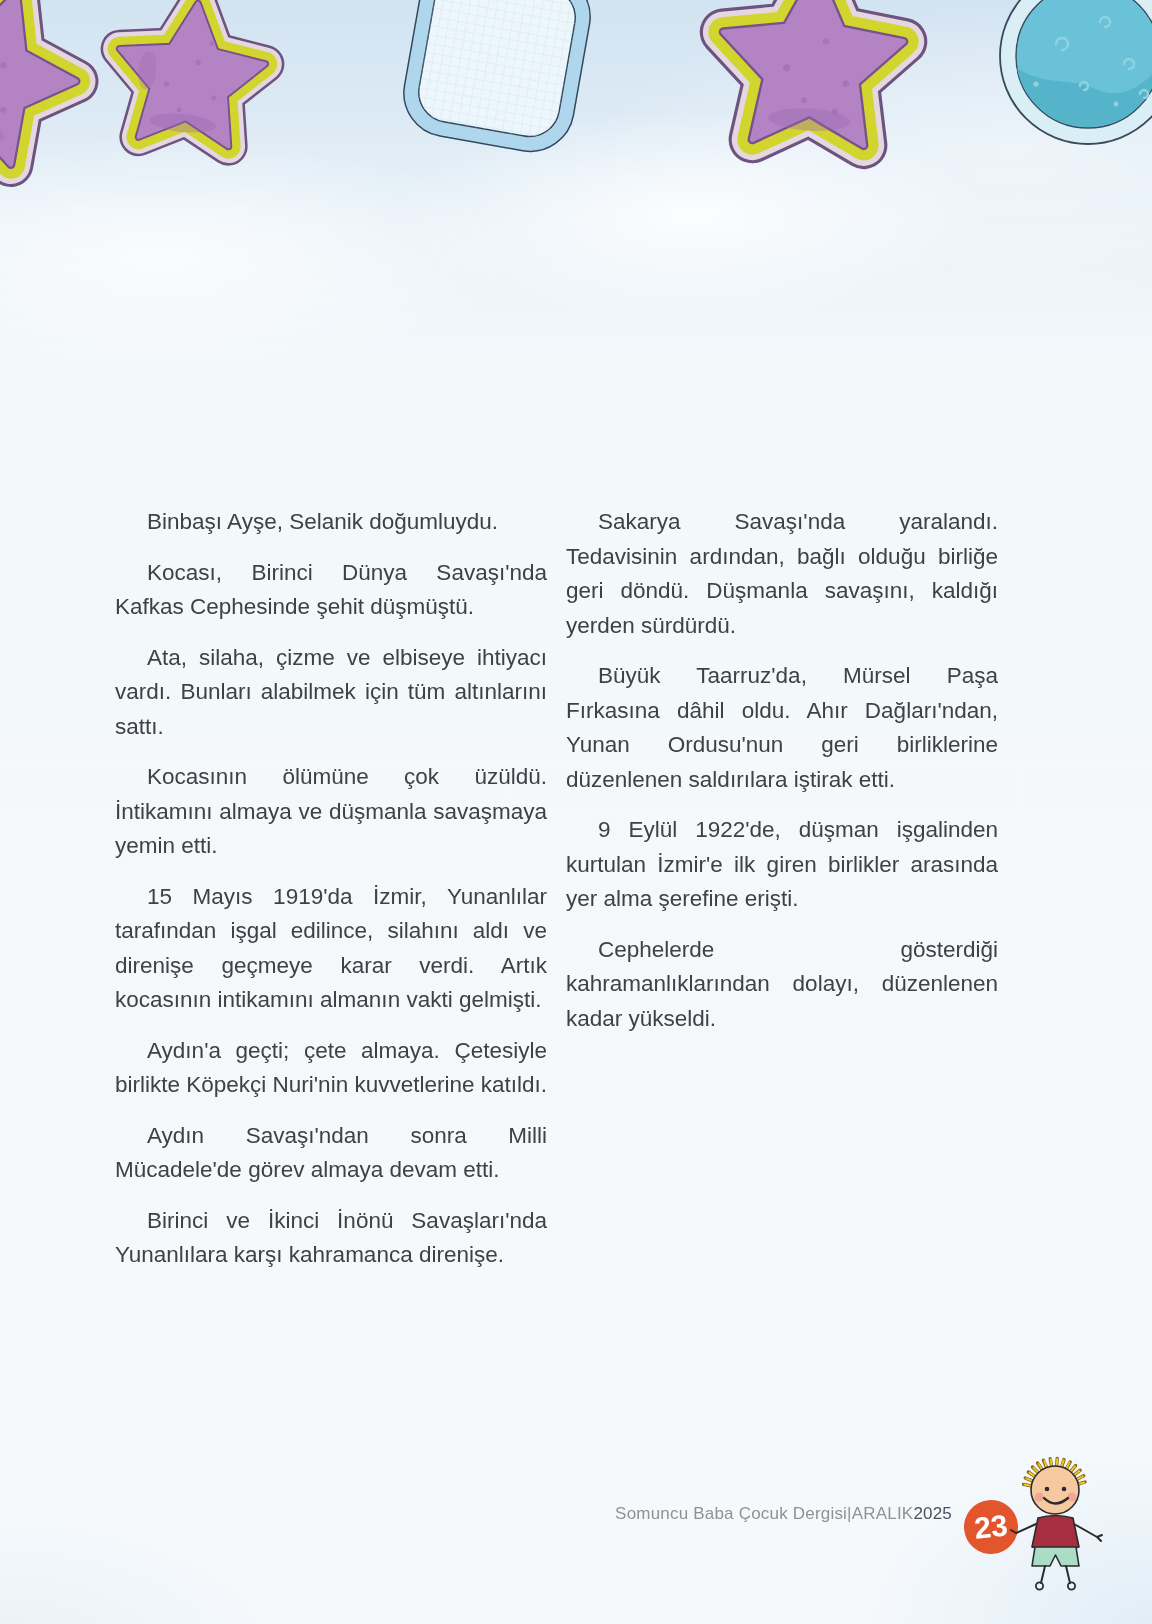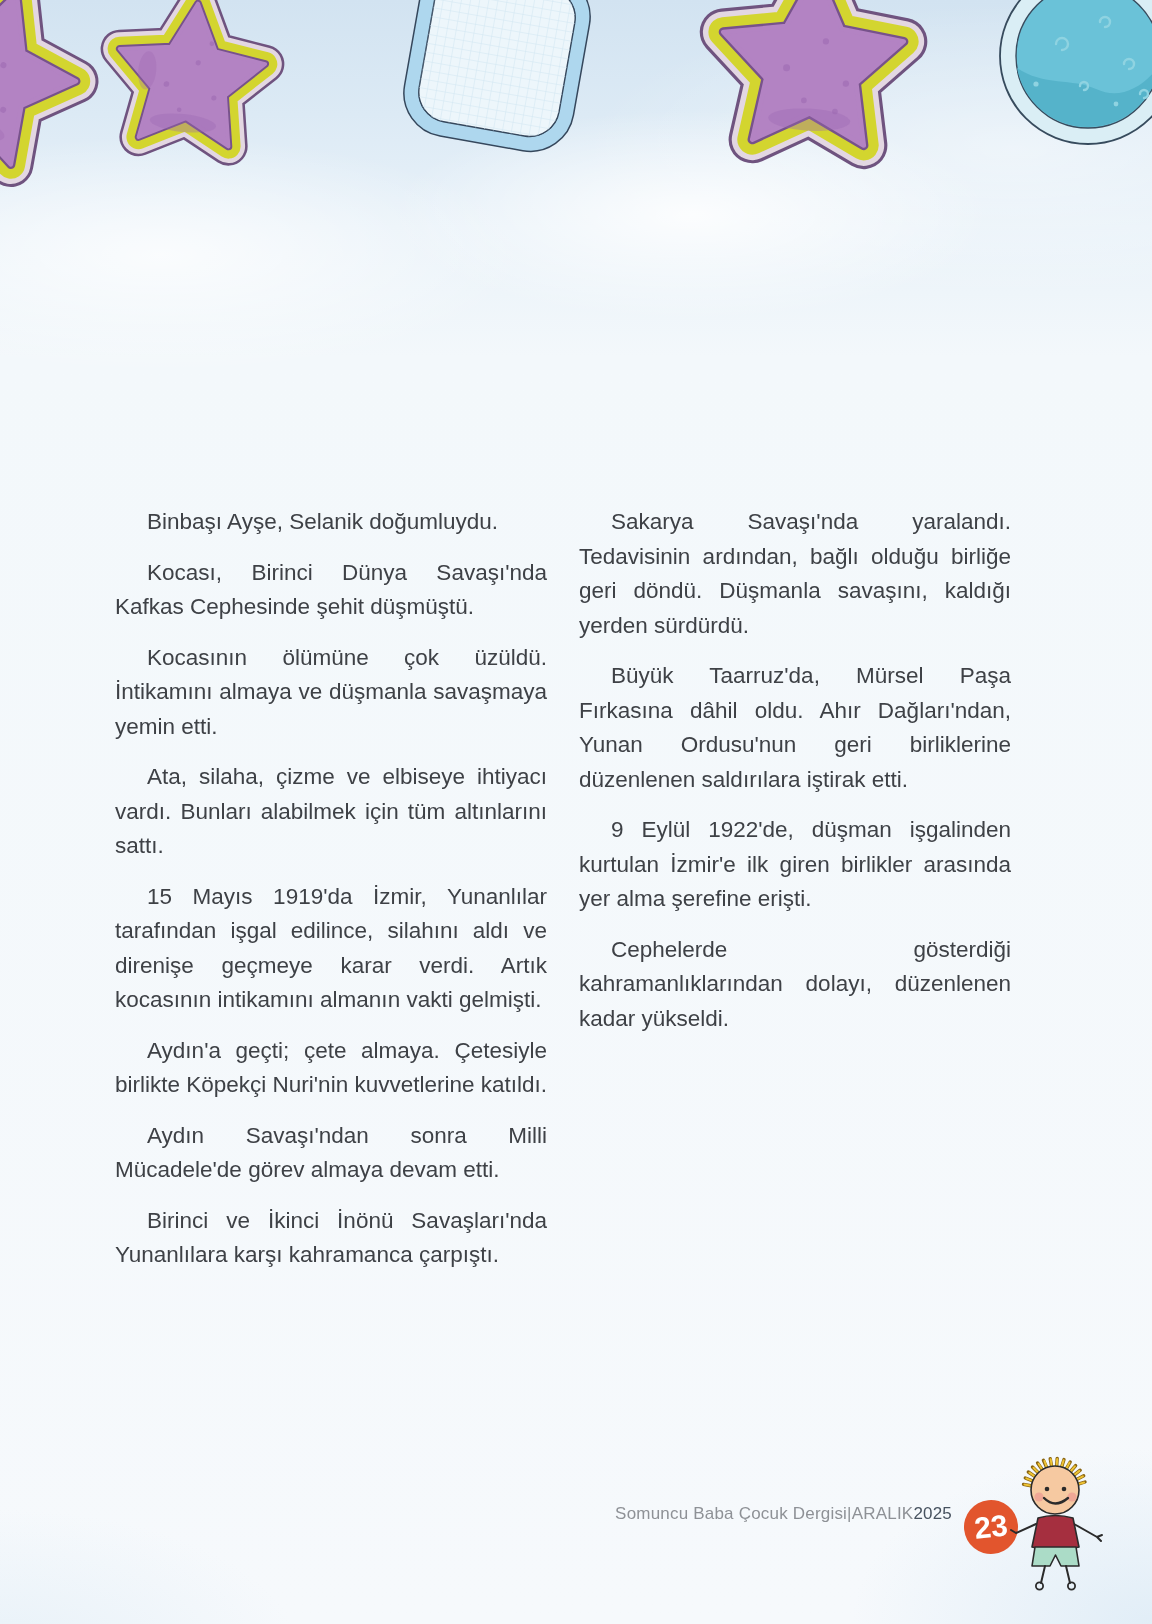--- a/index.html
+++ b/index.html
@@ -14,21 +14,21 @@
       radial-gradient(430px 150px at 60% 215px, rgba(255,255,255,.85), rgba(255,255,255,0) 70%),
       radial-gradient(520px 170px at 14% 255px, rgba(255,255,255,.75), rgba(255,255,255,0) 70%),
       radial-gradient(620px 210px at 88% 150px, rgba(255,255,255,.45), rgba(255,255,255,0) 70%),
       radial-gradient(430px 250px at 100% 100%, rgba(208,228,243,.55), rgba(208,228,243,0) 70%),
       radial-gradient(430px 210px at 0% 102%, rgba(214,232,244,.45), rgba(214,232,244,0) 70%),
       linear-gradient(180deg,#d2e3f1 0%,#dceaf5 7%,#e9f2f9 14%,#f3f8fb 22%,#f6f9fc 100%);
   }
   .deco{position:absolute;left:0;top:0;width:1152px;height:210px;display:block;}
   .article{
     position:absolute;left:115px;top:505px;width:897px;
-    display:flex;gap:32px;
+    display:flex;gap:19px;
   }
   .col{width:432px;}
   .col p{
     margin:0 0 16px 0;
     font-size:22.5px;line-height:34.5px;color:#3e4146;
     text-align:justify;text-indent:32px;
   }
   .footer-line{
     position:absolute;right:200px;top:1504px;
     font-size:17px;color:#8e9196;letter-spacing:.2px;
@@ -119,26 +119,26 @@
     </g>
     <circle cx="-52" cy="28" r="2.6" fill="#8fd3e1"></circle>
     <circle cx="28" cy="48" r="2.4" fill="#8fd3e1"></circle>
   </g>
 </svg>
 
 <main class="article">
   <section class="col">
     <p>Binbaşı Ayşe, Selanik doğumluydu.</p>
     <p>Kocası, Birinci Dünya Savaşı'nda Kafkas Cephesinde şehit düşmüştü.</p>
+    <p>Ata, silaha, çizme ve elbiseye ihtiyacı vardı. Bunları alabilmek için tüm altınlarını sattı.</p>
     <p>Kocasının ölümüne çok üzüldü. İntikamını almaya ve düşmanla savaşmaya yemin etti.</p>
-    <p>Ata, silaha, çizme ve elbiseye ihtiyacı vardı. Bunları alabilmek için tüm altınlarını sattı.</p>
     <p>15 Mayıs 1919'da İzmir, Yunanlılar tarafından işgal edilince, silahını aldı ve direnişe geçmeye karar verdi. Artık kocasının intikamını almanın vakti gelmişti.</p>
     <p>Aydın'a geçti; çete almaya. Çetesiyle birlikte Köpekçi Nuri'nin kuvvetlerine katıldı.</p>
     <p>Aydın Savaşı'ndan sonra Milli Mücadele'de görev almaya devam etti.</p>
-    <p>Birinci ve İkinci İnönü Savaşları'nda Yunanlılara karşı kahramanca çarpıştı.</p>
+    <p>Birinci ve İkinci İnönü Savaşları'nda Yunanlılara karşı kahramanca direnişe.</p>
   </section>
   <section class="col">
     <p>Sakarya Savaşı'nda yaralandı. Tedavisinin ardından, bağlı olduğu birliğe geri döndü. Düşmanla savaşını, kaldığı yerden sürdürdü.</p>
     <p>Büyük Taarruz'da, Mürsel Paşa Fırkasına dâhil oldu. Ahır Dağları'ndan, Yunan Ordusu'nun geri birliklerine düzenlenen saldırılara iştirak etti.</p>
     <p>9 Eylül 1922'de, düşman işgalinden kurtulan İzmir'e ilk giren birlikler arasında yer alma şerefine erişti.</p>
     <p>Cephelerde gösterdiği kahramanlıklarından dolayı, düzenlenen kadar yükseldi.</p>
   </section>
 </main>
 
 <div class="footer-line">

